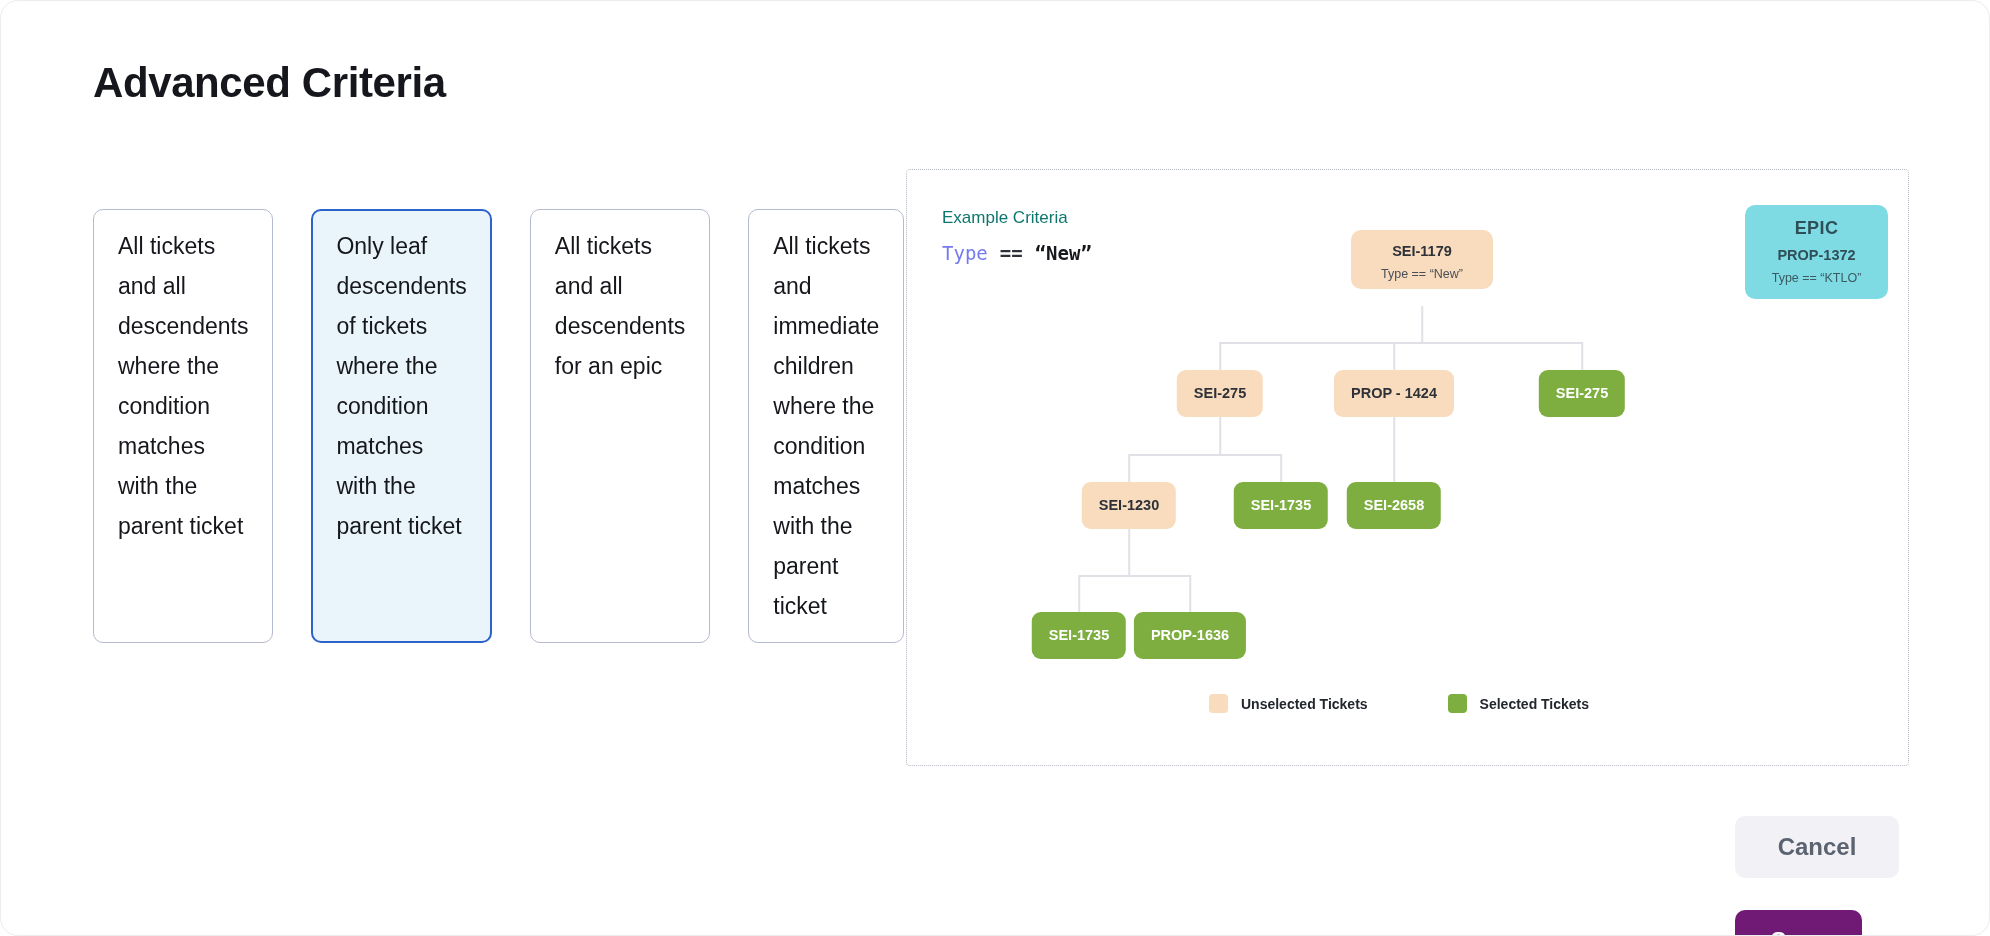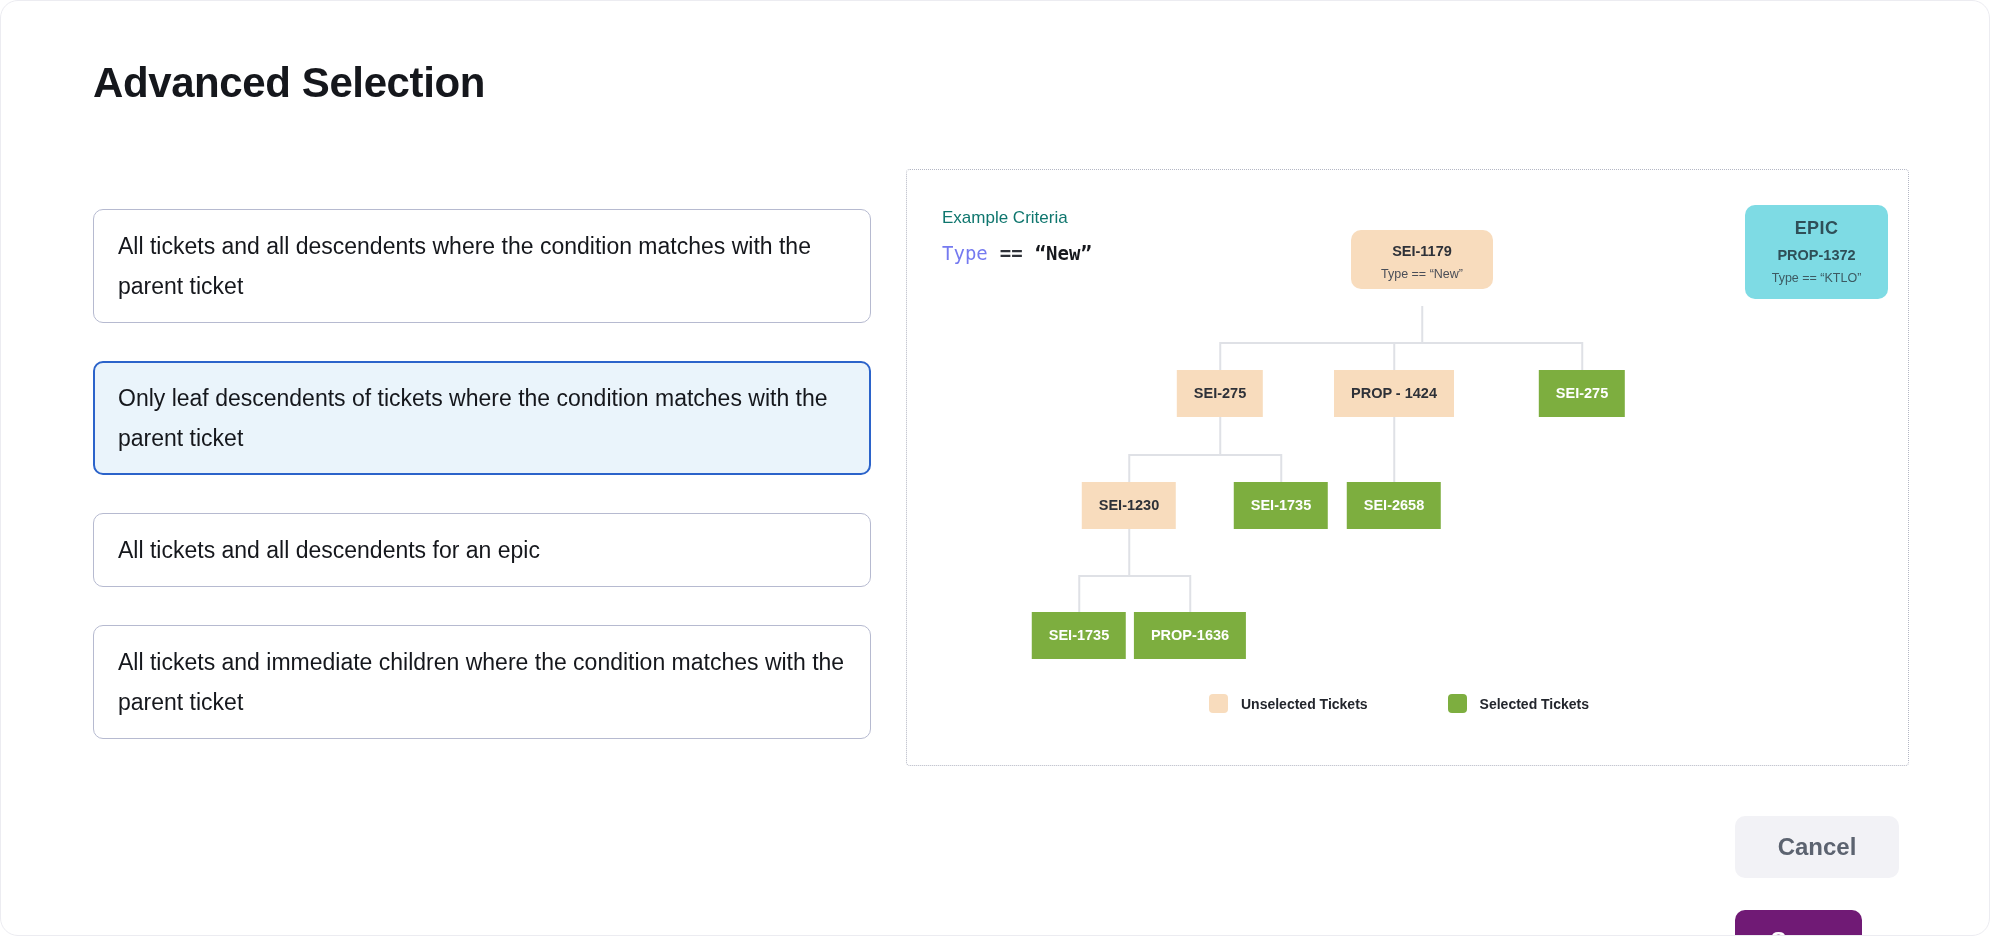--- a/index.html
+++ b/index.html
@@ -5,21 +5,21 @@
   * { box-sizing: border-box; margin: 0; padding: 0; }
   body { background: #fff; font-family: "Liberation Sans", sans-serif; }
   .canvas { position: relative; width: 1990px; height: 936px; background: #fff;
             border: 1px solid #ececf1; border-radius: 18px; overflow: hidden; }
 
   .page-title { position: absolute; left: 92px; top: 58px; font-size: 42px;
                 font-weight: 700; color: #15171c; letter-spacing: -0.4px; }
 
   
   .options { position: absolute; left: 92px; top: 208px; width: 778px;
-             display: flex; flex-direction: column; gap: 38px; }
+             display: flex; flex-direction: row; gap: 38px; }
   .option { border: 1.5px solid #b6bad0; border-radius: 10px; background: #fff;
             padding: 16px 24px; font-size: 23px; line-height: 40px; font-weight: 500;
             color: #15171c; cursor: pointer; }
   .option.selected { border: 2px solid #2b63ca; background: #eaf4fb; padding: 15px 23px; }
 
   
   .panel { position: absolute; left: 905px; top: 168px; width: 1003px; height: 597px;
            border: 1.5px dotted #b4b7c4; border-radius: 4px; }
   .example-heading { position: absolute; left: 35px; top: 38px; font-size: 17px; color: #0f766e; }
   .expression { position: absolute; left: 35px; top: 72px;
@@ -36,21 +36,21 @@
   .epic-line3 { font-size: 12.5px; margin-top: 8px; color: #3d5a62; }
 
   
   .node-root { position: absolute; left: 515px; top: 60px; transform: translateX(-50%);
                width: 142px; background: #f8dcbd; border-radius: 10px; text-align: center;
                padding: 13px 0 8px; }
   .node-root .id { font-size: 14.5px; font-weight: 700; color: #2e3138; }
   .node-root .crit { font-size: 12.5px; color: #4a4e58; margin-top: 8px; }
 
   .node { position: absolute; height: 47px; line-height: 47px; padding: 0 17px;
-          border-radius: 0; font-size: 14.5px; font-weight: 700;
+          border-radius: 9px; font-size: 14.5px; font-weight: 700;
           transform: translateX(-50%); white-space: nowrap; text-align: center; }
   .node.peach { background: #f8dcbd; color: #2e3138; }
   .node.green { background: #7dae3f; color: #ffffff; }
 
   .vline { position: absolute; width: 1.5px; background: #dfe1e6; transform: translateX(-50%); }
   .hline { position: absolute; height: 1.5px; background: #dfe1e6; }
 
   
   .legend { position: absolute; left: 302px; top: 524px; display: flex;
             gap: 80px; align-items: center; }
@@ -66,21 +66,21 @@
          font-size: 24px; font-weight: 700; display: flex; align-items: center;
          justify-content: center; cursor: pointer; }
   .btn-cancel { width: 164px; background: #f2f2f6; color: #5c6370; }
   .btn-save { width: 127px; background: #701a75; color: #ffffff; text-align: center; }
 </style>
 </head>
 <body>
 
 <div class="canvas">
 
-  <h1 class="page-title">Advanced Selection</h1>
+  <h1 class="page-title">Advanced Criteria</h1>
 
   <div class="options">
     <div class="option">All tickets and all descendents where the condition matches with the parent ticket</div>
     <div class="option selected">Only leaf descendents of tickets where the condition matches with the parent ticket</div>
     <div class="option">All tickets and all descendents for an epic</div>
     <div class="option">All tickets and immediate children where the condition matches with the parent ticket</div>
   </div>
 
   <div class="panel">
 

